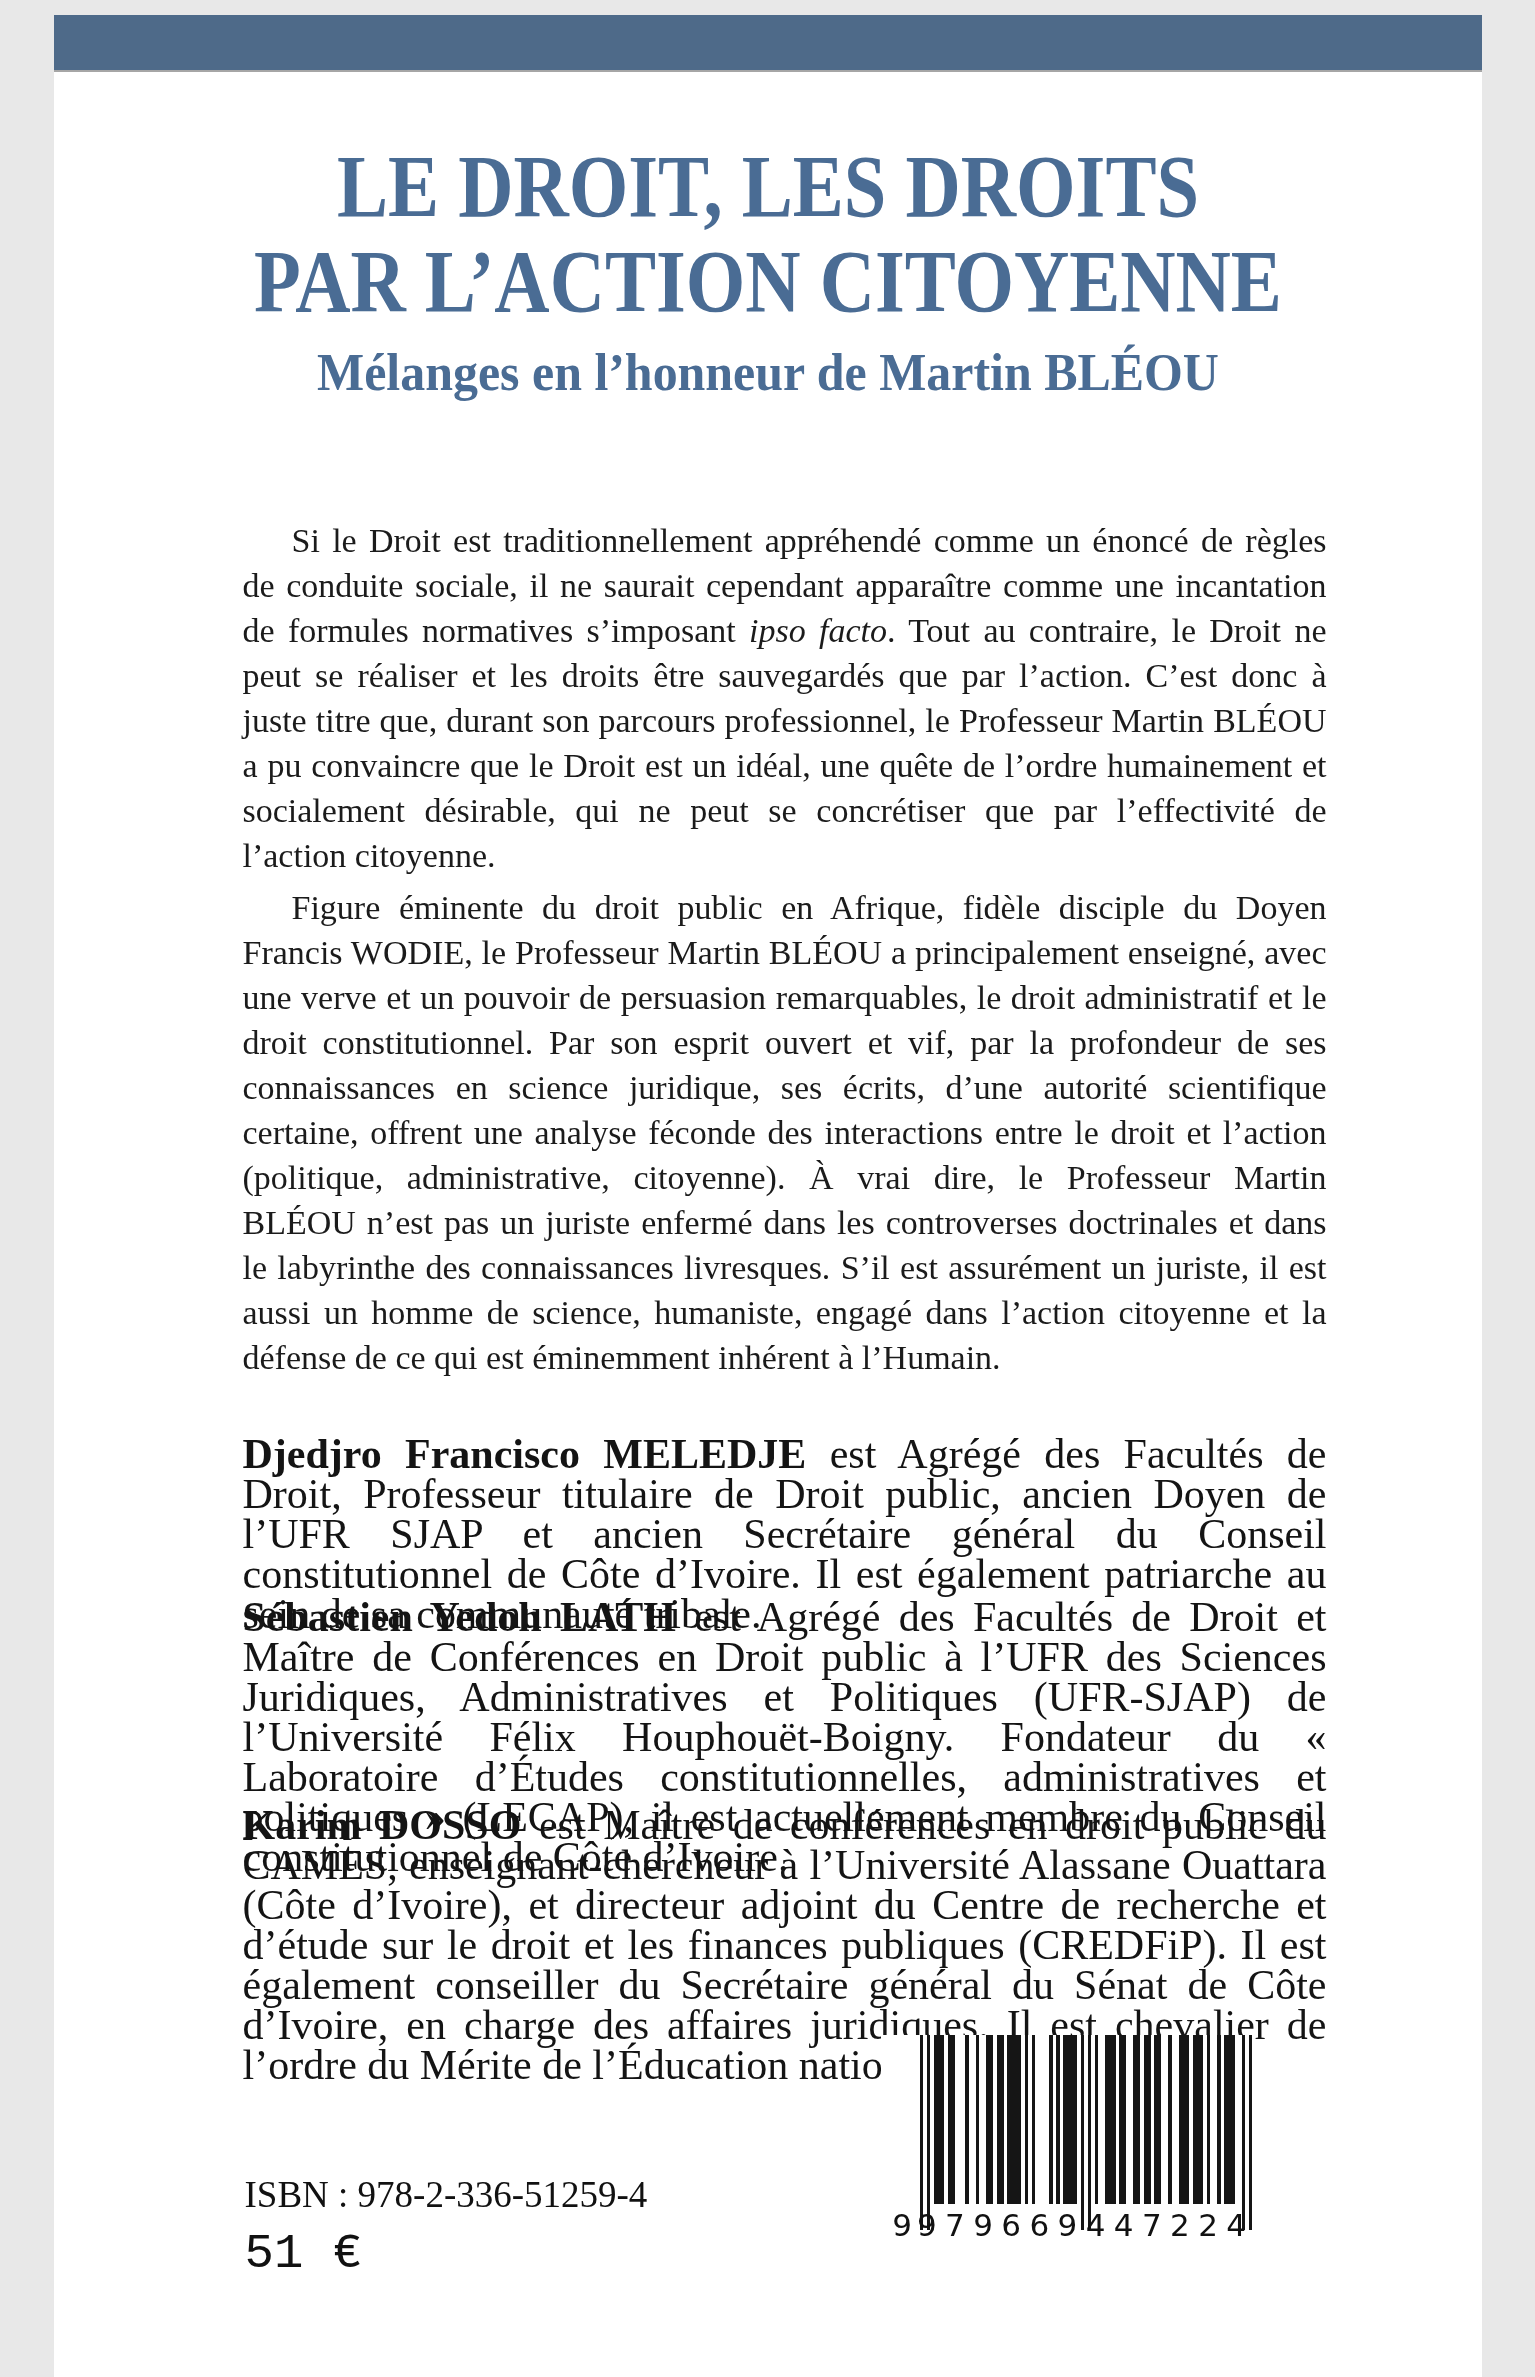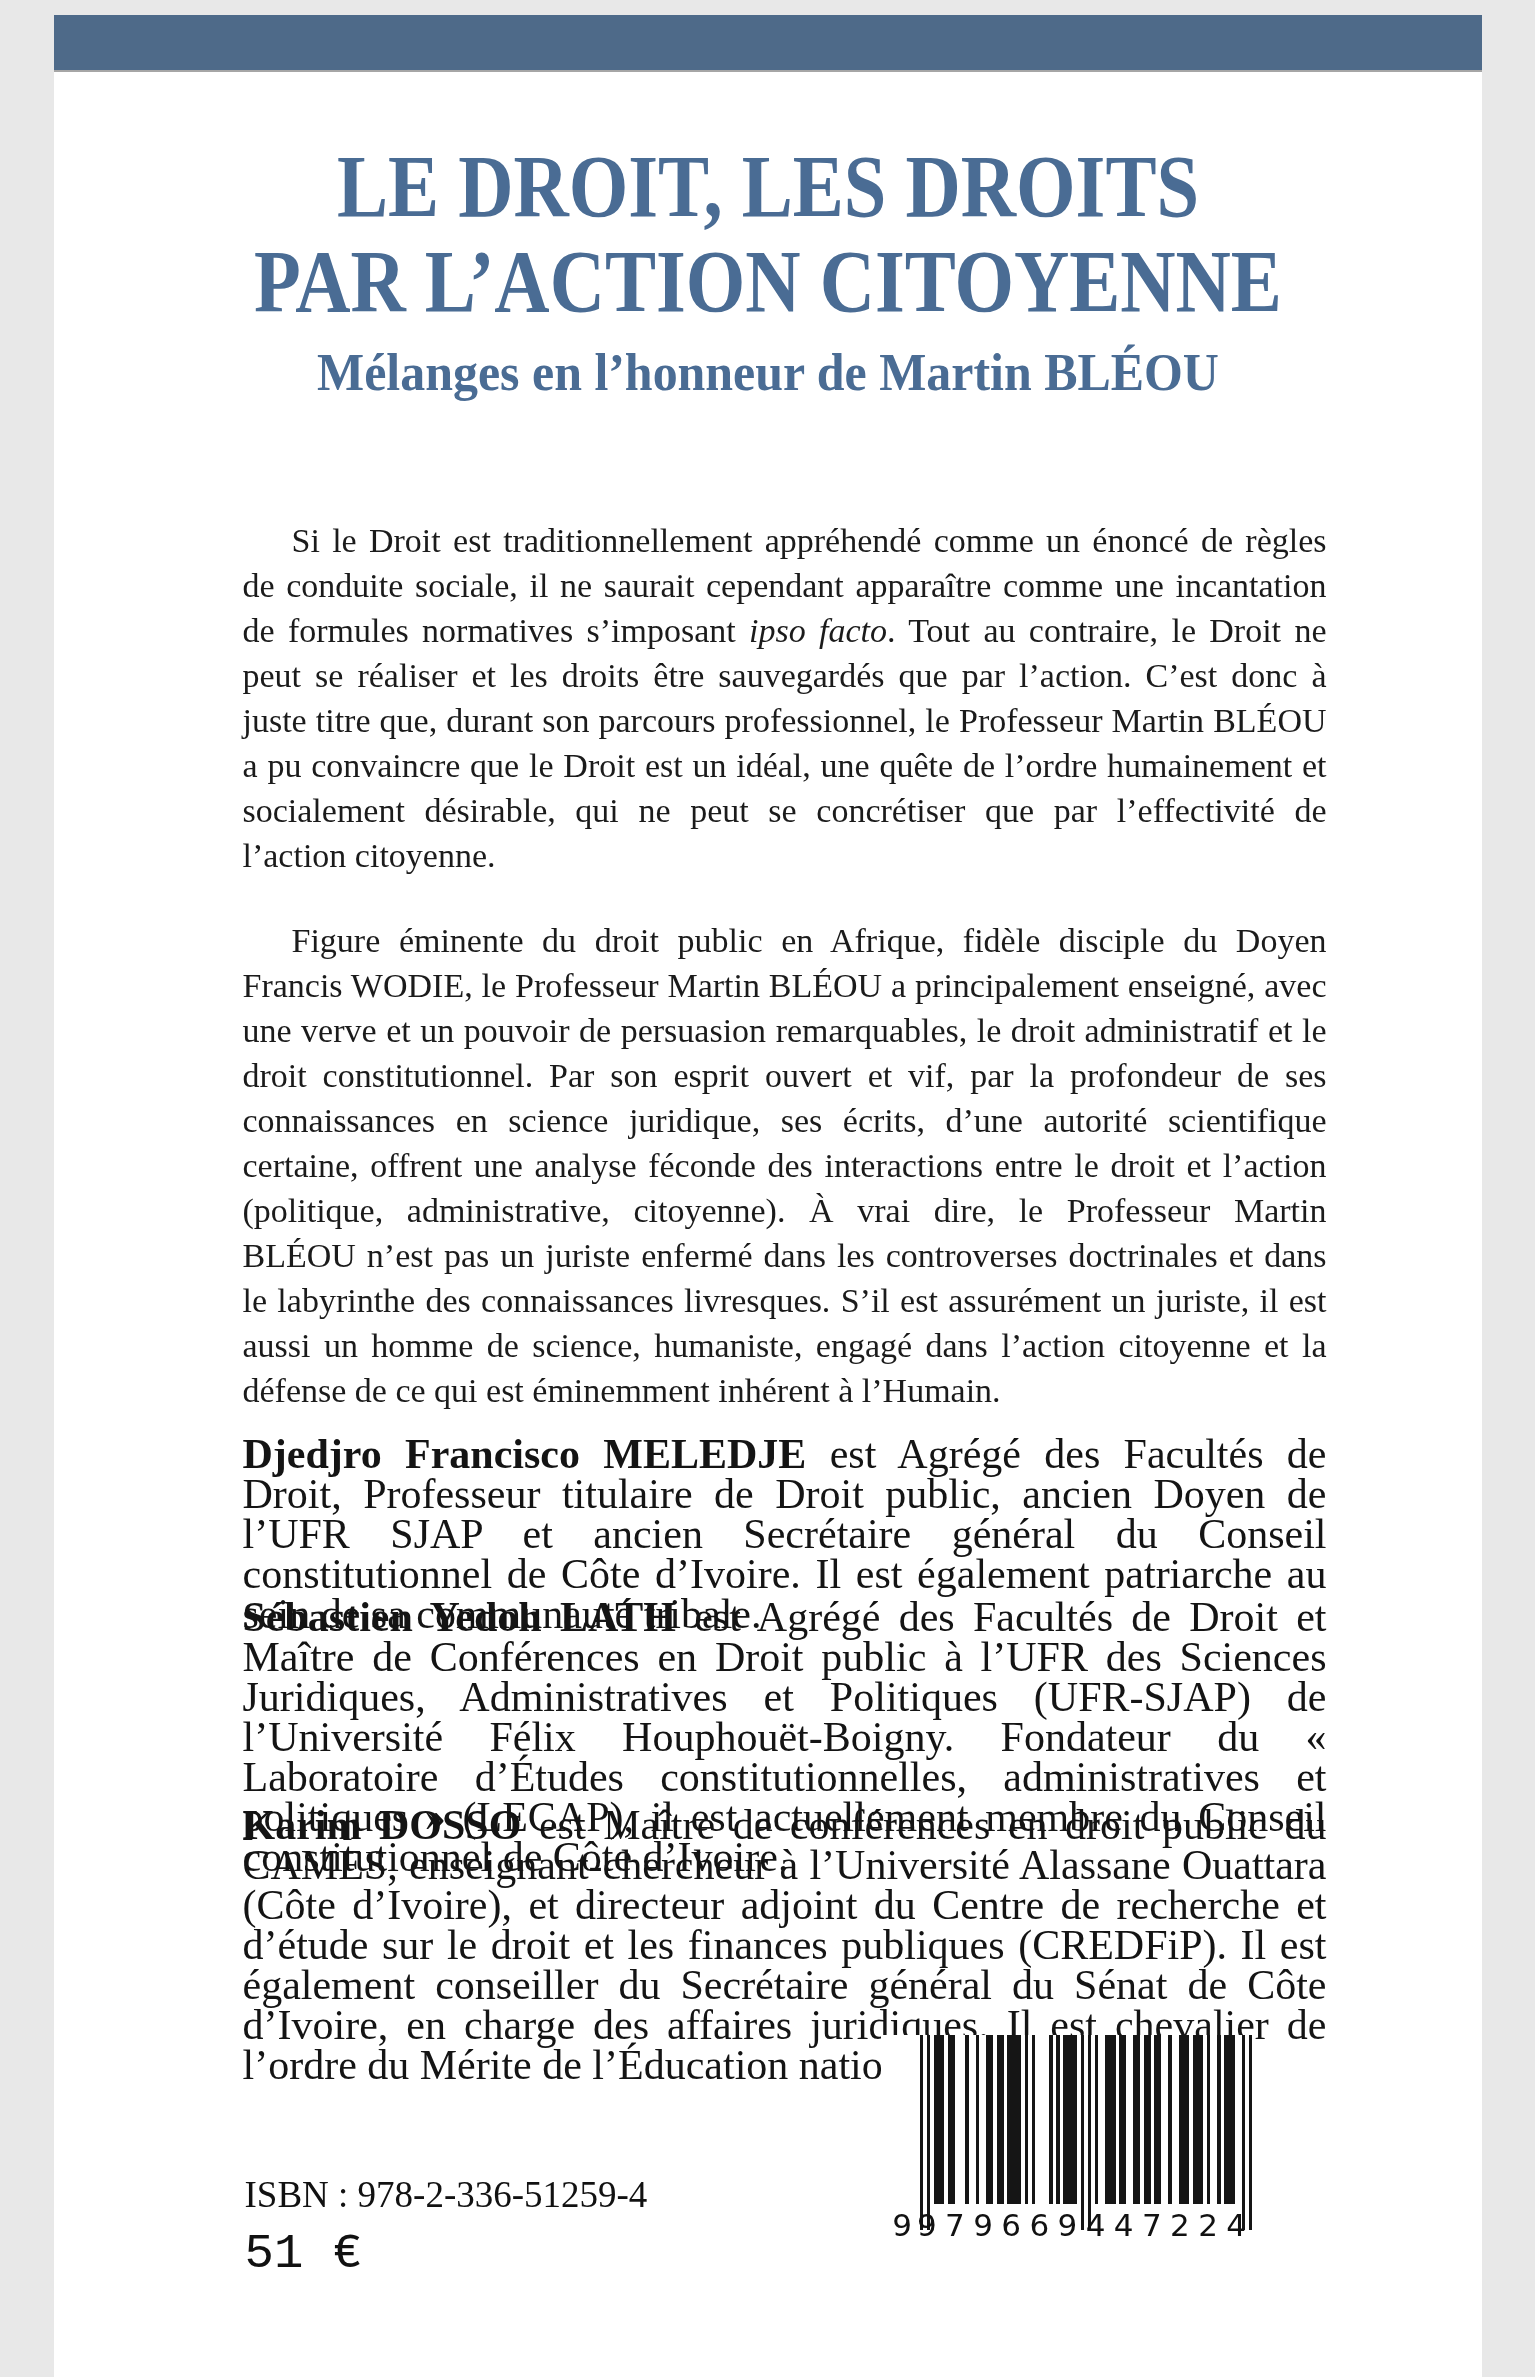--- a/index.html
+++ b/index.html
@@ -19,21 +19,21 @@
   }
   .tome{
     margin-top:13.4px;text-align:center;color:#4a6c94;font-style:italic;
     font-size:45px;line-height:1.15;white-space:pre;
   }
   .body{
     position:absolute;left:189px;right:155px;margin:0;text-align:justify;
     color:#1b1b1b;font-size:34px;line-height:45px;text-indent:49px;
   }
   .para1{top:503px;}
-  .para2{top:903px;}
+  .para2{top:870px;}
   .bio{
     position:absolute;left:189px;right:155px;margin:0;text-align:justify;
     color:#141414;font-size:42px;line-height:40px;
   }
   .bio b{font-weight:700;}
   .bio1{top:1419px;}
   .bio2{top:1582px;}
   .bio3{top:1790px;}
   .isbn{position:absolute;left:191px;top:2158px;font-size:37px;color:#111111;font-family:Liberation Serif, serif;}
   .price{position:absolute;left:191px;top:2211px;font-size:49px;color:#111111;font-family:Liberation Mono, monospace;}

